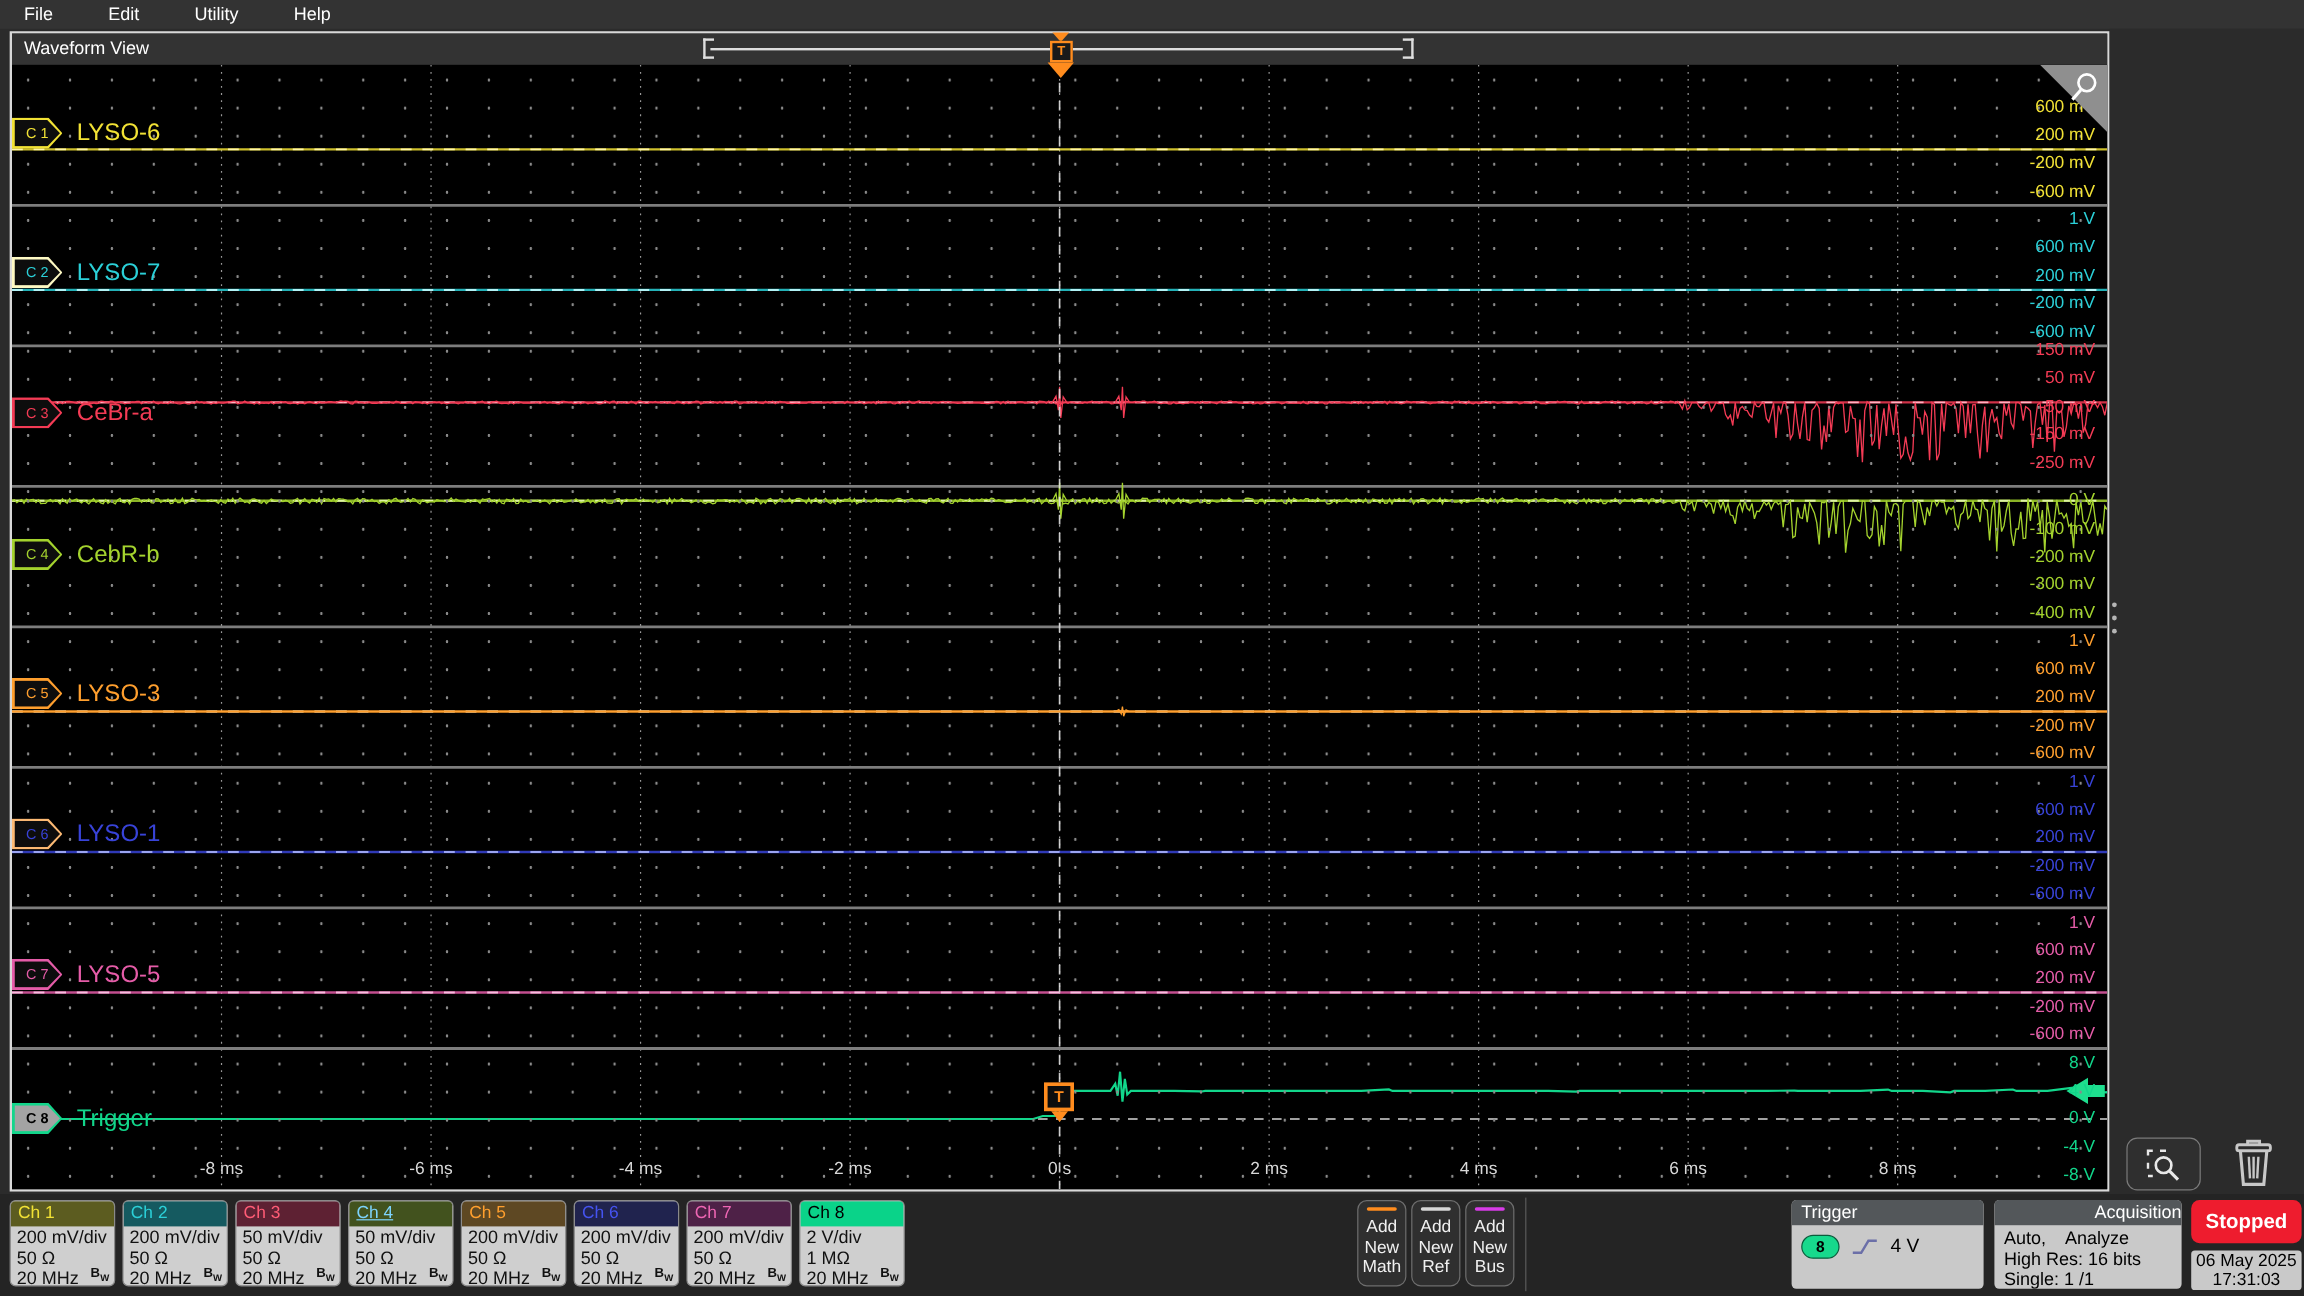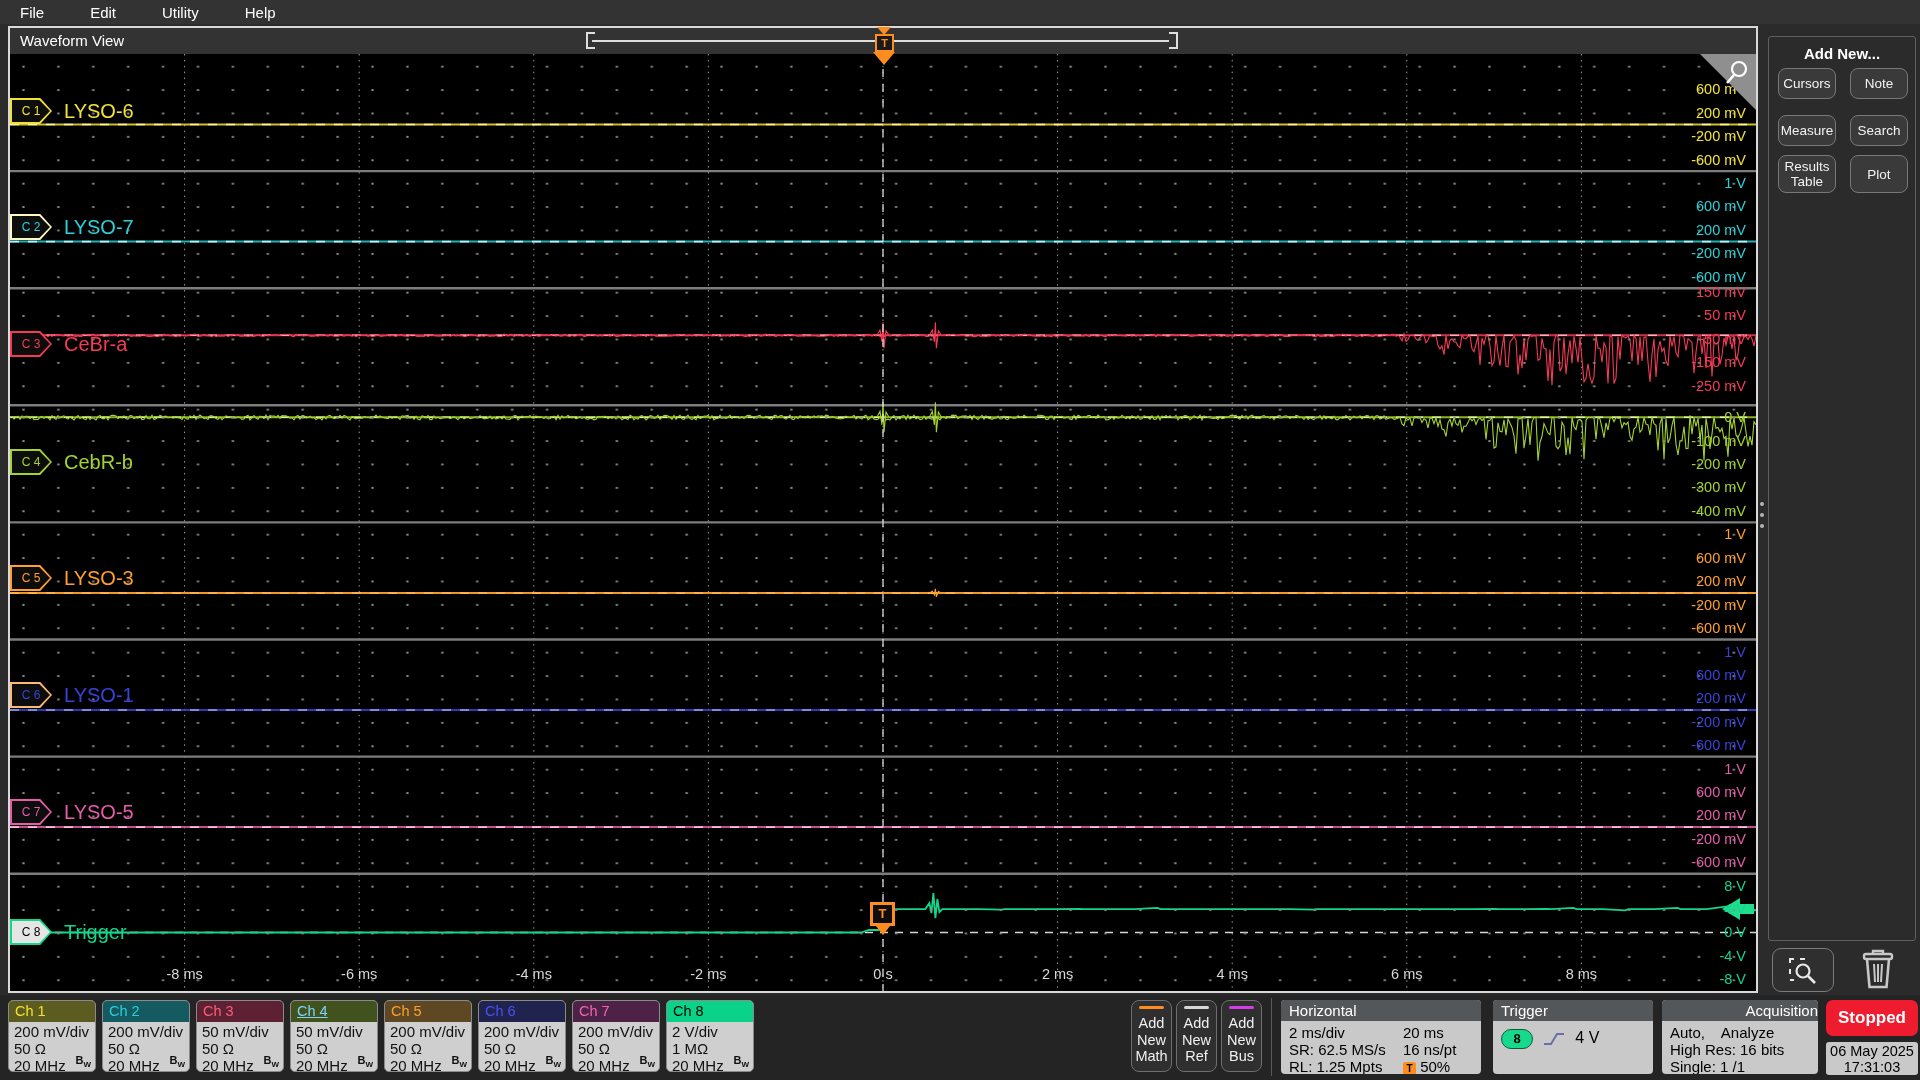--- a/index.html
+++ b/index.html
@@ -214,46 +214,37 @@
       </div>
       <div class="slab" style="top: 819.7px; height: 117.1px;">
         <span class="scale-label" style="top: 12px; color: rgb(18, 214, 139);">8 V</span>
         <span class="scale-label" style="top: 35.4px; color: rgb(18, 214, 139);">4 V</span>
         <span class="scale-label" style="top: 58.8px; color: rgb(18, 214, 139);">0 V</span>
         <span class="scale-label" style="top: 82.2px; color: rgb(18, 214, 139);">-4 V</span>
         <span class="scale-label" style="top: 105.6px; color: rgb(18, 214, 139);">-8 V</span>
       </div>
       <div class="ch-group" style="left: 0px; top: 878px; z-index: 12;">
         <div class="ch-badge" style="background: rgb(18, 214, 139);">
-          <div class="inner" style="background: #e5e5e5; color: rgb(0, 0, 0);">C 8</div>
+          <div class="inner" style="background: #a3a3a3; color: rgb(0, 0, 0); font-weight: bold;">C 8</div>
         </div>
         <span class="ch-name" style="color: rgb(18, 214, 139);">Trigger</span>
       </div>
       <span class="time-label" style="left: 174.6px;">-8 ms</span>
       <span class="time-label" style="left: 349.2px;">-6 ms</span>
       <span class="time-label" style="left: 523.8px;">-4 ms</span>
       <span class="time-label" style="left: 698.4px;">-2 ms</span>
       <span class="time-label" style="left: 873px;">0 s</span>
       <span class="time-label" style="left: 1047.6px;">2 ms</span>
       <span class="time-label" style="left: 1222.2px;">4 ms</span>
       <span class="time-label" style="left: 1396.8px;">6 ms</span>
       <span class="time-label" style="left: 1571.4px;">8 ms</span>
     </div>
 </div>
 
 <div id="sidebar">
-  <div id="add-new-panel">
-    <div id="add-new-title">Add New...</div>
-  <div class="side-btn" style="left: 9px; top: 31px; width: 58px; height: 31px;">Cursors</div>
-      <div class="side-btn" style="left: 81px; top: 31px; width: 58px; height: 31px;">Note</div>
-      <div class="side-btn" style="left: 9px; top: 78px; width: 58px; height: 31px;">Measure</div>
-      <div class="side-btn" style="left: 81px; top: 78px; width: 58px; height: 31px;">Search</div>
-      <div class="side-btn" style="left: 9px; top: 118px; width: 58px; height: 38px;">Results Table</div>
-      <div class="side-btn" style="left: 81px; top: 118px; width: 58px; height: 38px;">Plot</div>
-    </div>
   <div id="splitter">
       <i></i>
       <i></i>
       <i></i>
     </div>
   <div id="zoom-region-button">
     <svg width="34" height="30">
       <path d="M4 8 v-4 h4 M14 4 h5 M4 14 v5 M4 25 h4" fill="none" stroke="#e8e8e8" stroke-width="2"></path>
       <circle cx="17" cy="16" r="6.5" fill="none" stroke="#e8e8e8" stroke-width="2.2"></circle>
       <line x1="22" y1="21" x2="29" y2="28" stroke="#e8e8e8" stroke-width="2.6"></line>
@@ -267,31 +258,20 @@
       <line x1="16" y1="18" x2="17" y2="36" stroke="#c8c8c8" stroke-width="2"></line>
       <line x1="20" y1="18" x2="20" y2="36" stroke="#c8c8c8" stroke-width="2"></line>
       <line x1="24" y1="18" x2="23" y2="36" stroke="#c8c8c8" stroke-width="2"></line>
     </svg>
   </div>
 </div>
 
 <div id="bottom-bar">
   <div id="vline-sep"></div>
 
-  <div class="panel" style="left:1281px;width:200px;">
-    <div class="phd">Horizontal</div>
-    <div class="pbody">
-      <span class="hrow" style="top:3px;">2 ms/div</span>
-      <span class="hrow" style="top:3px;left:122px;">20 ms</span>
-      <span class="hrow" style="top:20px;">SR: 62.5 MS/s</span>
-      <span class="hrow" style="top:20px;left:122px;">16 ns/pt</span>
-      <span class="hrow" style="top:37px;">RL: 1.25 Mpts</span>
-      <span class="hrow" style="top:37px;left:122px;"><span class="t-mini">T</span> <span>50%</span></span>
-    </div>
-  </div>
 
   <div class="panel" style="left:1493px;width:160px;">
     <div class="phd">Trigger</div>
     <div class="pbody" style="padding:8px 0 0 8px;">
       <span class="src-badge">8</span>
       <svg width="26" height="18" style="vertical-align:middle;margin:0 4px;">
         <path d="M3 14 h7 l6 -10 h7" fill="none" stroke="#6b6fa8" stroke-width="2"></path>
       </svg>
       <span style="font-size:16px;">4 V</span>
     </div>

